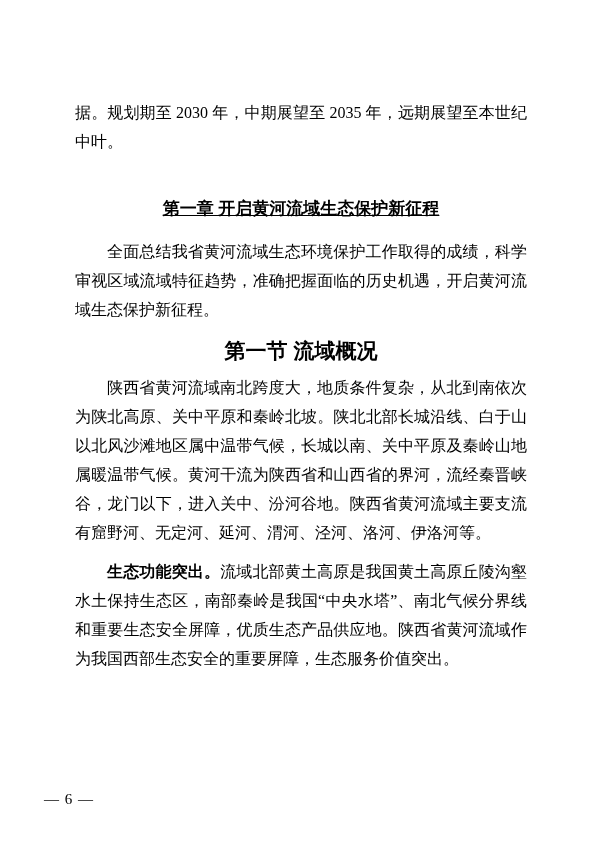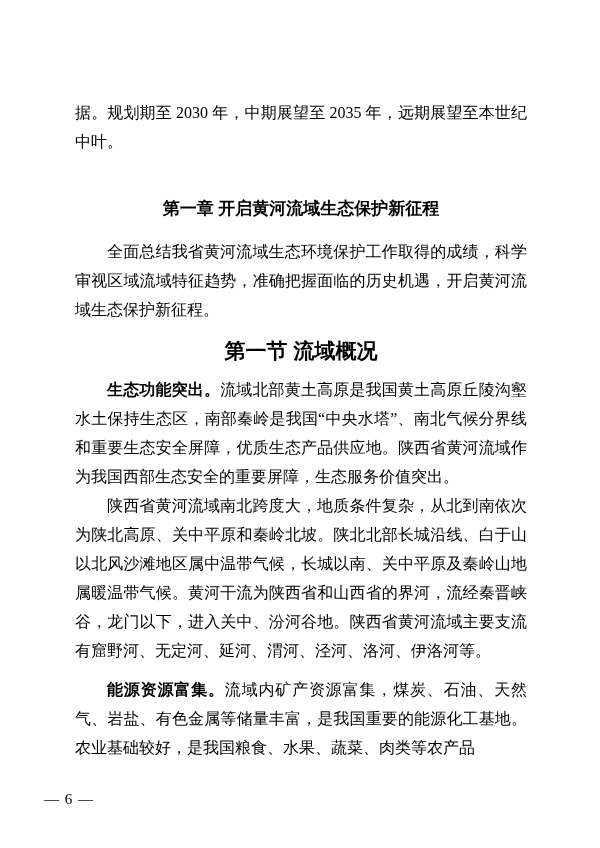--- a/index.html
+++ b/index.html
@@ -33,20 +33,21 @@
   .para.spaced {
     margin-top: 10px;
   }
   .chapter-title {
     margin: 38px 0 14px 0;
     text-align: center;
     font-family: "Liberation Sans", "DejaVu Sans", sans-serif;
     font-weight: 700;
     font-size: 17px;
     line-height: 29px;
+    text-decoration: underline;
   }
   .section-title {
     margin: 12px 0 8px 0;
     text-align: center;
     font-family: "Liberation Sans", "DejaVu Sans", sans-serif;
     font-weight: 700;
     font-size: 21px;
     line-height: 29px;
   }
   .lead {
@@ -69,25 +70,22 @@
 <div class="page">
 
   <p class="para no-indent">据。规划期至 2030 年，中期展望至 2035 年，远期展望至本世纪中叶。</p>
 
   <h2 class="chapter-title">第一章 开启黄河流域生态保护新征程</h2>
 
   <p class="para">全面总结我省黄河流域生态环境保护工作取得的成绩，科学审视区域流域特征趋势，准确把握面临的历史机遇，开启黄河流域生态保护新征程。</p>
 
   <h3 class="section-title">第一节 流域概况</h3>
 
+  <p class="para">陕西省黄河流域南北跨度大，地质条件复杂，从北到南依次为陕北高原、关中平原和秦岭北坡。陕北北部长城沿线、白于山以北风沙滩地区属中温带气候，长城以南、关中平原及秦岭山地属暖温带气候。黄河干流为陕西省和山西省的界河，流经秦晋峡谷，龙门以下，进入关中、汾河谷地。陕西省黄河流域主要支流有窟野河、无定河、延河、渭河、泾河、洛河、伊洛河等。</p>
+
   <p class="para spaced">
     <span class="lead">生态功能突出。</span><span>流域北部黄土高原是我国黄土高原丘陵沟壑水土保持生态区，南部秦岭是我国“中央水塔”、南北气候分界线和重要生态安全屏障，优质生态产品供应地。陕西省黄河流域作为我国西部生态安全的重要屏障，生态服务价值突出。</span>
   </p>
 
-  <p class="para">陕西省黄河流域南北跨度大，地质条件复杂，从北到南依次为陕北高原、关中平原和秦岭北坡。陕北北部长城沿线、白于山以北风沙滩地区属中温带气候，长城以南、关中平原及秦岭山地属暖温带气候。黄河干流为陕西省和山西省的界河，流经秦晋峡谷，龙门以下，进入关中、汾河谷地。陕西省黄河流域主要支流有窟野河、无定河、延河、渭河、泾河、洛河、伊洛河等。</p>
-
-  <p class="para spaced">
-    <span class="lead">能源资源富集。</span><span>流域内矿产资源富集，煤炭、石油、天然气、岩盐、有色金属等储量丰富，是我国重要的能源化工基地。农业基础较好，是我国粮食、水果、蔬菜、肉类等农产品</span>
-  </p>
 
   <div class="footer-page-number">— 6 —</div>
 
 </div>
 
 </body></html>

